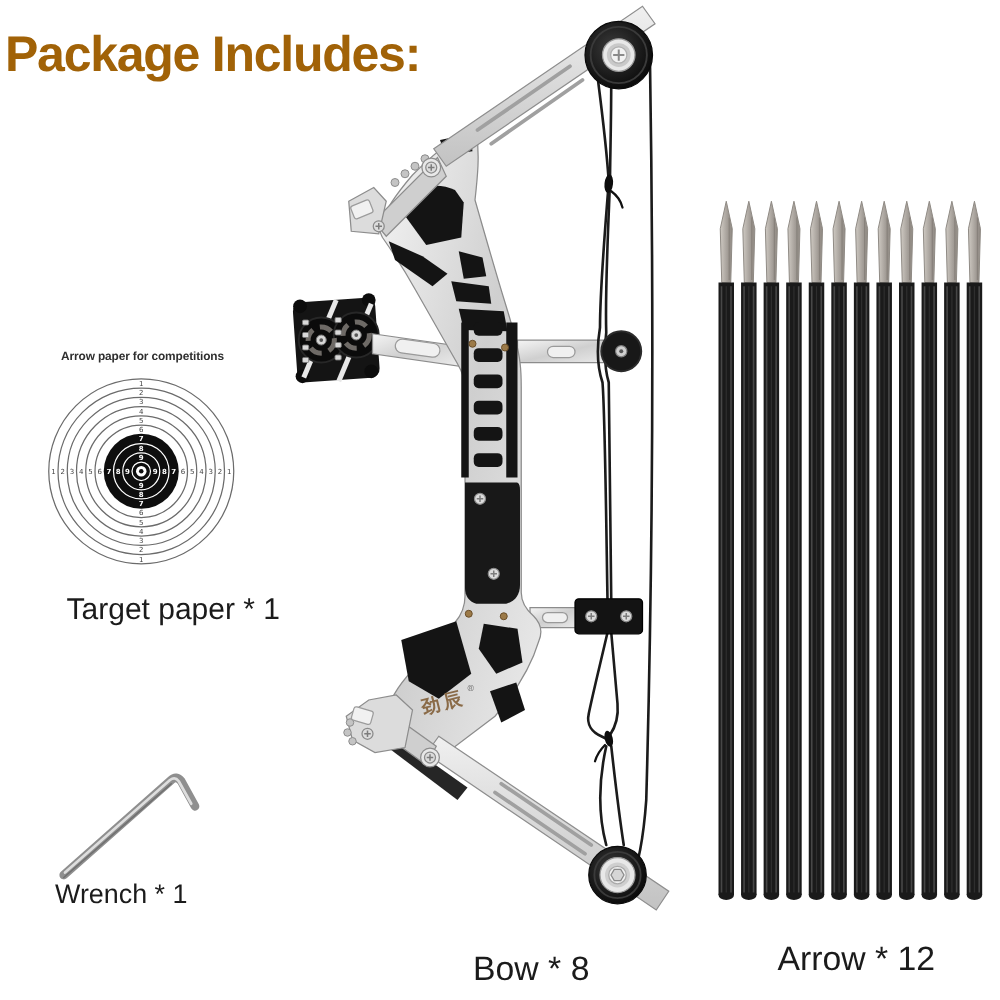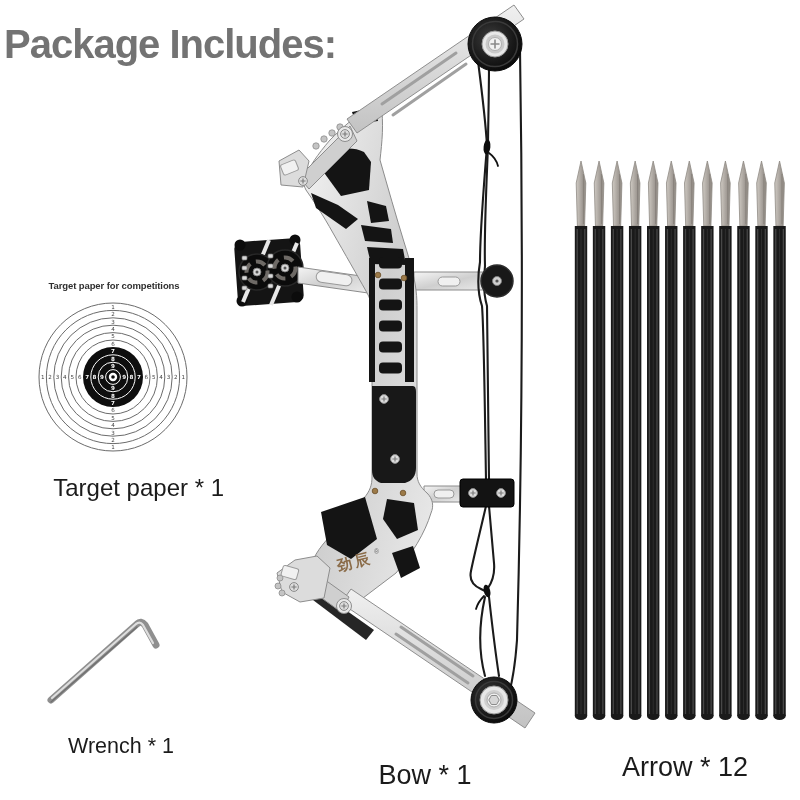--- a/index.html
+++ b/index.html
@@ -1,40 +1,40 @@
 <!DOCTYPE html>
 <html><head>
 <meta charset="utf-8">
 <style>
   html,body{margin:0;padding:0;background:#ffffff;}
   .canvas{position:relative;width:800px;height:800px;background:#ffffff;overflow:hidden;
           font-family:"Liberation Sans","DejaVu Sans",sans-serif;}
   .abs{position:absolute;}
-  .title{left:4px;top:22px;font-size:40px;font-weight:700;letter-spacing:-1px;color:#737373;white-space:nowrap;}
+  .title{left:4px;top:22px;font-size:40px;font-weight:700;letter-spacing:-1px;color:#a16207;white-space:nowrap;}
   .caption{left:28px;top:280px;width:172px;text-align:center;font-size:9.5px;font-weight:700;color:#2f2f2f;letter-spacing:-0.1px;}
   .item-label{color:#1b1b1b;white-space:nowrap;}
   .lbl-target{left:12px;top:474px;width:212px;text-align:right;font-size:24px;}
-  .lbl-wrench{left:44px;top:734px;font-size:21.5px;margin-left:24px;}
+  .lbl-wrench{left:44px;top:703px;font-size:21.5px;}
   .lbl-bow{left:330px;top:760px;width:190px;text-align:center;font-size:27px;}
   .lbl-arrow{left:585px;top:752px;width:200px;text-align:center;font-size:27px;}
   .logo{left:327px;top:553px;width:56px;text-align:center;transform:rotate(-14deg);
         font-size:15px;font-weight:700;color:#8a6b48;letter-spacing:3px;z-index:5;}
   .logo-mark{left:374px;top:548px;font-size:7px;color:#6d6d6d;z-index:5;}
   svg{display:block;}
   svg text{font-family:"DejaVu Sans","Liberation Sans",sans-serif;}
 </style>
 </head>
 <body>
 
 <div class="canvas">
 
   <div class="abs title">Package Includes:</div>
 
   <div>
-    <div class="abs caption">Target paper for competitions</div>
+    <div class="abs caption">Arrow paper for competitions</div>
     <svg class="abs" style="left:33px;top:297px" width="160" height="160" viewBox="33 297 160 160">
       <g id="tgt-g">
           <circle cx="113" cy="377" r="74" fill="none" stroke="#6b6b6b" stroke-width="1"></circle>
           <circle cx="113" cy="377" r="66.6" fill="none" stroke="#6b6b6b" stroke-width="1"></circle>
           <circle cx="113" cy="377" r="59.2" fill="none" stroke="#6b6b6b" stroke-width="1"></circle>
           <circle cx="113" cy="377" r="51.8" fill="none" stroke="#6b6b6b" stroke-width="1"></circle>
           <circle cx="113" cy="377" r="44.4" fill="none" stroke="#6b6b6b" stroke-width="1"></circle>
           <circle cx="113" cy="377" r="37" fill="none" stroke="#6b6b6b" stroke-width="1"></circle>
           <circle cx="113" cy="377" r="30" fill="#0e0e0e"></circle>
           <circle cx="113" cy="377" r="22.2" fill="none" stroke="#ffffff" stroke-width="1"></circle>
@@ -281,21 +281,21 @@
         <circle cx="494" cy="700" r="18.5" fill="none" stroke="#3a3a3a" stroke-width="1.5"></circle>
         <circle cx="494" cy="700" r="14" fill="#e8e8e8" stroke="#9a9a9a" stroke-width="1"></circle>
         <circle cx="494" cy="700" r="10" fill="#cfcfcf"></circle>
         <circle cx="494" cy="700" r="7" fill="#f0f0f0" stroke="#aaa" stroke-width="1"></circle>
         <polygon points="499.2,700 496.6,704.5 491.4,704.5 488.8,700 491.4,695.5 496.6,695.5" fill="#d6d6d6" stroke="#8a8a8a" stroke-width="1"></polygon>
       </g>
     </svg>
 
     <div class="abs logo">劲辰</div>
     <div class="abs logo-mark">®</div>
-    <div class="abs item-label lbl-bow">Bow * 1</div>
+    <div class="abs item-label lbl-bow">Bow * 8</div>
   </div>
 
   <div>
     <svg class="abs" style="left:566px;top:150px" width="230" height="585" viewBox="566 150 230 585">
       <defs>
         <linearGradient id="tipg" x1="0" y1="0" x2="1" y2="0">
           <stop offset="0" stop-color="#cfcac3"></stop>
             <stop offset="0.6" stop-color="#a49e98"></stop>
             <stop offset="1" stop-color="#8f8982"></stop>
         </linearGradient>

